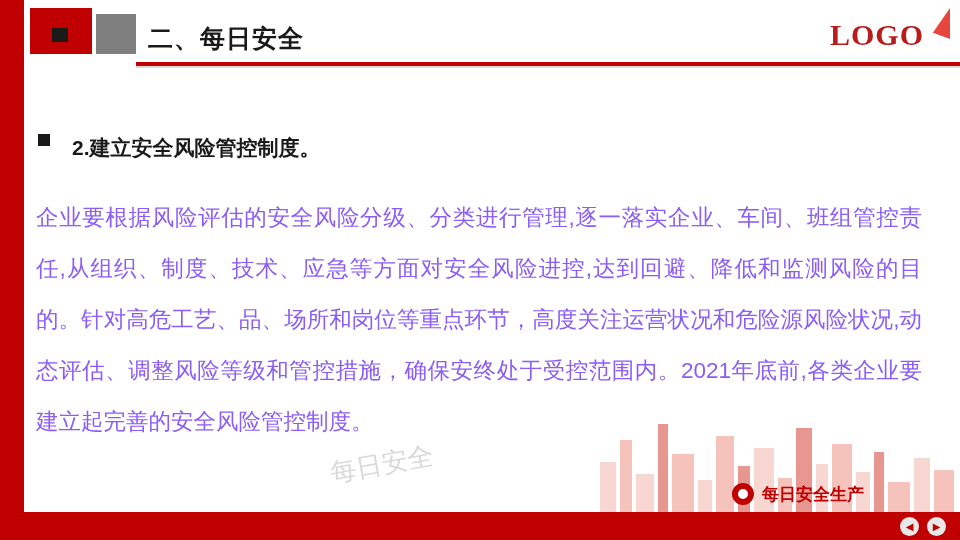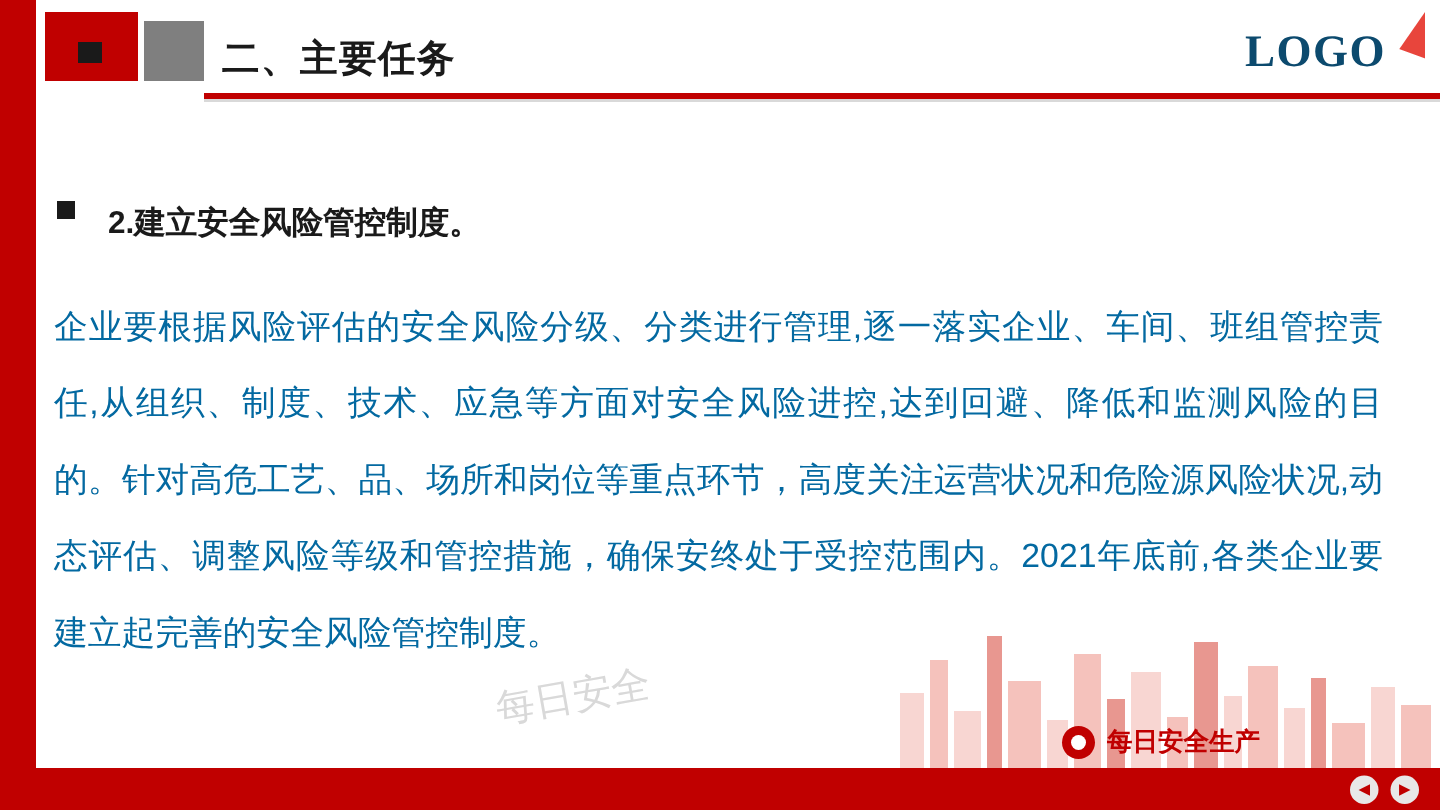--- a/index.html
+++ b/index.html
@@ -58,21 +58,21 @@
     width: 824px; height: 4px;
     background: #c00000;
   }
   .header-rule-gray {
     position: absolute; left: 136px; top: 66px;
     width: 824px; height: 2px;
     background: #d9d9d9;
   }
   .logo {
     position: absolute; right: 36px; top: 18px;
-    font-size: 30px; font-weight: bold; color: #0c4a6e;
+    font-size: 30px; font-weight: bold; color: #b91c1c;
     letter-spacing: 1px;
     font-family: "Liberation Serif", serif;
   }
   .logo-swoosh {
     position: absolute; right: 10px; top: 8px;
     width: 44px; height: 52px;
     background: linear-gradient(200deg, #e8453c 0%, #e8453c 45%, rgba(232,69,60,0) 46%);
     clip-path: polygon(100% 0, 100% 100%, 18% 100%);
   }
 
@@ -89,21 +89,21 @@
     font-size: 21px; font-weight: bold; color: #1a1a1a;
     font-family: "Liberation Sans", sans-serif;
     white-space: nowrap;
   }
 
   .paragraph {
     position: absolute; left: 36px; top: 192px;
     width: 886px;
     font-size: 22.5px;
     line-height: 51px;
-    color: #0369a1;
+    color: #8b5cf6;
     text-align: justify;
     letter-spacing: 0px;
   }
 
   
   .skyline {
     position: absolute; left: 0; bottom: 26px;
     width: 960px; height: 120px;
     overflow: hidden;
     pointer-events: none;
@@ -122,22 +122,22 @@
     white-space: nowrap;
   }
 
   
   .footer {
     position: absolute; left: 0; bottom: 0;
     width: 960px; height: 28px;
     background: #c00000;
   }
   .footer-brand {
-    position: absolute; right: 120px; bottom: 34px;
-    display: flex; align-items: flex-end; gap: 8px;
+    position: absolute; right: 96px; bottom: 34px;
+    display: flex; align-items: flex-start; gap: 8px;
   }
   .footer-brand-dot {
     width: 22px; height: 22px; border-radius: 50%;
     background: #c00000; position: relative;
   }
   .footer-brand-dot::after {
     content: ""; position: absolute; left: 6px; top: 6px;
     width: 10px; height: 10px; border-radius: 50%; background: #fff;
   }
   .footer-brand-text {
@@ -160,21 +160,21 @@
 
 <div class="slide">
 
   <div class="left-bar"></div>
   <div class="left-bar-inner"></div>
 
   <div class="header">
     <div class="header-red-block"></div>
     <div class="header-red-block-sq"></div>
     <div class="header-gray-block"></div>
-    <div class="header-title">二、主要任务</div>
+    <div class="header-title">二、每日安全</div>
     <div class="header-rule"></div>
     <div class="header-rule-gray"></div>
     <div class="logo-swoosh"></div>
     <div class="logo">LOGO</div>
   </div>
 
   <div class="bullet-row">
     <span class="bullet-square"></span>
     <span class="bullet-text">2.建立安全风险管控制度。</span>
   </div>

